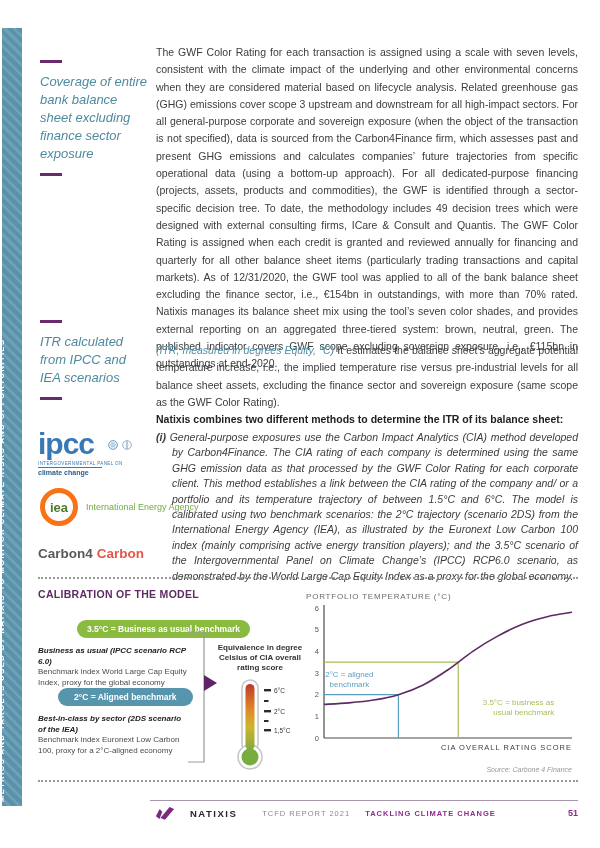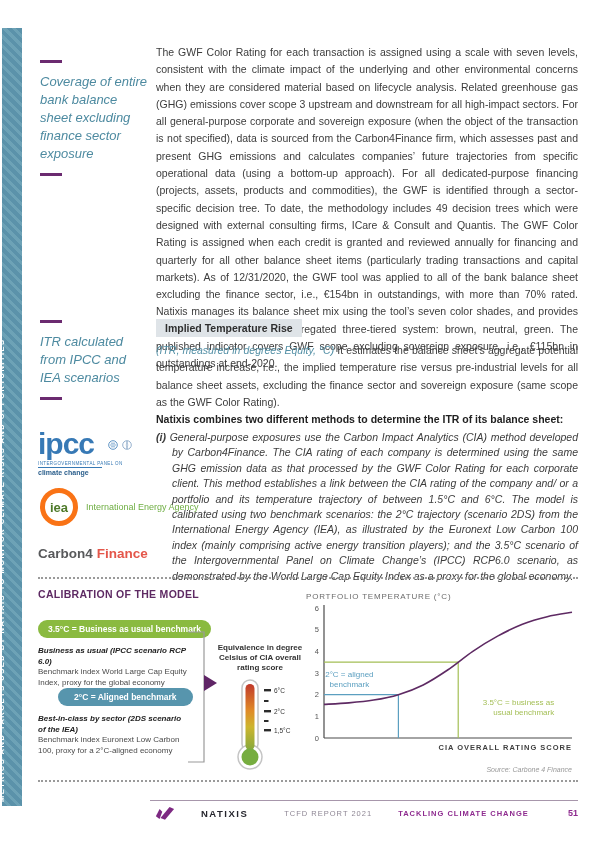--- a/index.html
+++ b/index.html
@@ -57,27 +57,27 @@
   .bench1 { top:646px; } .bench2 { top:714px; }
   .bracket { position:absolute; left:180px; top:625px; }
   .equiv { position:absolute; left:208px; top:643px; width:104px; text-align:center;
     font-size:8px; font-weight:bold; color:#333; line-height:10px; }
   .thermo { position:absolute; left:220px; top:676px; }
 
   
   .chart-title { position:absolute; left:306px; top:592px; font-size:8px; color:#6b6b6b; letter-spacing:.8px; }
   .chart { position:absolute; left:306px; top:602px; width:272px; height:182px; }
   .chart-anno { position:absolute; font-size:8px; line-height:10px; }
-  .chart-xlabel { position:absolute; right:6px; top:141px; font-size:7.5px; font-weight:bold;
+  .chart-xlabel { position:absolute; right:6px; top:141px; font-size:7.5px; font-weight:normal;
     color:#3f3f3f; letter-spacing:1px;margin-left:32px; }
   .chart-source { position:absolute; right:6px; top:164px; font-size:7px; font-style:italic; color:#999; }
 
   
   .footer-line { position:absolute; left:150px; top:800px; width:428px; height:1px; background:#a796ab; }
-  .footer { position:absolute; left:155px; top:806px; width:423px; display:flex; align-items:center; gap:26px; }
+  .footer { position:absolute; left:155px; top:806px; width:423px; display:flex; align-items:center; gap:15px; }
   .brand { font-size:9.5px; font-weight:bold; color:#26262e; letter-spacing:1.5px; }
   .report { font-size:7.5px; color:#8e8694; letter-spacing:1px; margin-left:10px; }
   .report-bold { font-size:7.5px; font-weight:bold; color:#8e2b8f; letter-spacing:1px; }
   .pagenum { margin-left:auto; font-size:9px; font-weight:bold; color:#8e2b8f; }
 </style>
 </head>
 <body>
 
 <div class="page">
 
@@ -116,38 +116,37 @@
   </div>
 
   <div class="iea">
     <div class="iea-ring">
       <span>iea</span>
     </div>
     <div class="iea-label">International Energy Agency</div>
   </div>
 
   <div class="c4f">
-    <span class="c4">Carbon4</span><span class="fin">Finance</span>
+    <span class="c4">Carbon4</span><span class="fin">Carbon</span>
   </div>
 
   <div class="body-text p1">The GWF Color Rating for each transaction is assigned using a scale with seven levels, consistent with the climate impact of the underlying and other environmental concerns when they are considered material based on lifecycle analysis. Related greenhouse gas (GHG) emissions cover scope 3 upstream and downstream for all high-impact sectors. For all general-purpose corporate and sovereign exposure (when the object of the transaction is not specified), data is sourced from the Carbon4Finance firm, which assesses past and present GHG emissions and calculates companies’ future trajectories from specific operational data (using a bottom-up approach). For all dedicated-purpose financing (projects, assets, products and commodities), the GWF is identified through a sector-specific decision tree. To date, the methodology includes 49 decision trees which were designed with external consulting firms, ICare &amp; Consult and Quantis. The GWF Color Rating is assigned when each credit is granted and reviewed annually for financing and quarterly for all other balance sheet items (particularly trading transactions and capital markets). As of 12/31/2020, the GWF tool was applied to all of the bank balance sheet excluding the finance sector, i.e., €154bn in outstandings, with more than 70% rated. Natixis manages its balance sheet mix using the tool’s seven color shades, and provides external reporting on an aggregated three-tiered system: brown, neutral, green. The published indicator covers GWF scope excluding sovereign exposure, i.e., €115bn in outstandings at end-2020.</div>
 
-  <div class="section-label">Implied Temperature Rise</div>
 
   <div class="body-text p2"><span class="itr-italic">(ITR, measured in degrees Equity, °C)</span><span> It estimates the balance sheet’s aggregate potential temperature increase, i.e., the implied temperature rise versus pre-industrial levels for all balance sheet assets, excluding the finance sector and sovereign exposure (same scope as the GWF Color Rating).</span></div>
 
   <div class="methods">Natixis combines two different methods to determine the ITR of its balance sheet:</div>
 
   <div class="body-text item"><span class="marker">(i)</span><span> General-purpose exposures use the Carbon Impact Analytics (CIA) method developed by Carbon4Finance. The CIA rating of each company is determined using the same GHG emission data as that processed by the GWF Color Rating for each corporate client. This method establishes a link between the CIA rating of the company and/ or a portfolio and its temperature trajectory of between 1.5°C and 6°C. The model is calibrated using two benchmark scenarios: the 2°C trajectory (scenario 2DS) from the International Energy Agency (IEA), as illustrated by the Euronext Low Carbon 100 index (mainly comprising active energy transition players); and the 3.5°C scenario of the Intergovernmental Panel on Climate Change’s (IPCC) RCP6.0 scenario, as demonstrated by the World Large Cap Equity Index as a proxy for the global economy.</span></div>
 
   <div class="dotline" style="top:577px;"></div>
 
   <div class="calib-title">CALIBRATION OF THE MODEL</div>
 
-  <div class="pill pill1" style="background-color: rgb(138, 186, 64);">3.5°C = Business as usual benchmark</div>
+  <div class="pill pill1" style="background-color: rgb(138, 186, 64); margin-left: 39px;">3.5°C = Business as usual benchmark</div>
   <div class="bench bench1">
     <b>Business as usual (IPCC scenario RCP 6.0)</b>
     <span>Benchmark index World Large Cap Equity Index, proxy for the global economy</span>
   </div>
 
   <div class="pill pill2" style="background-color: rgb(87, 149, 173);">2°C = Aligned benchmark</div>
   <div class="bench bench2">
     <b>Best-in-class by sector (2DS scenario of the IEA)</b>
     <span>Benchmark index Euronext Low Carbon 100, proxy for a 2°C-aligned economy</span>
   </div>

